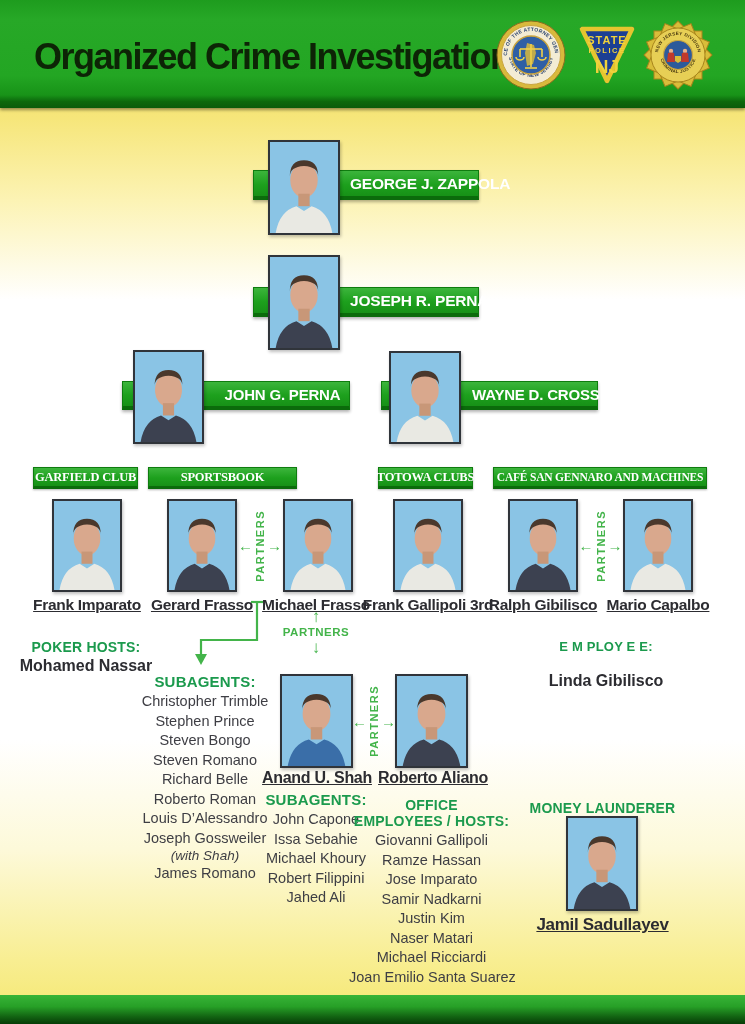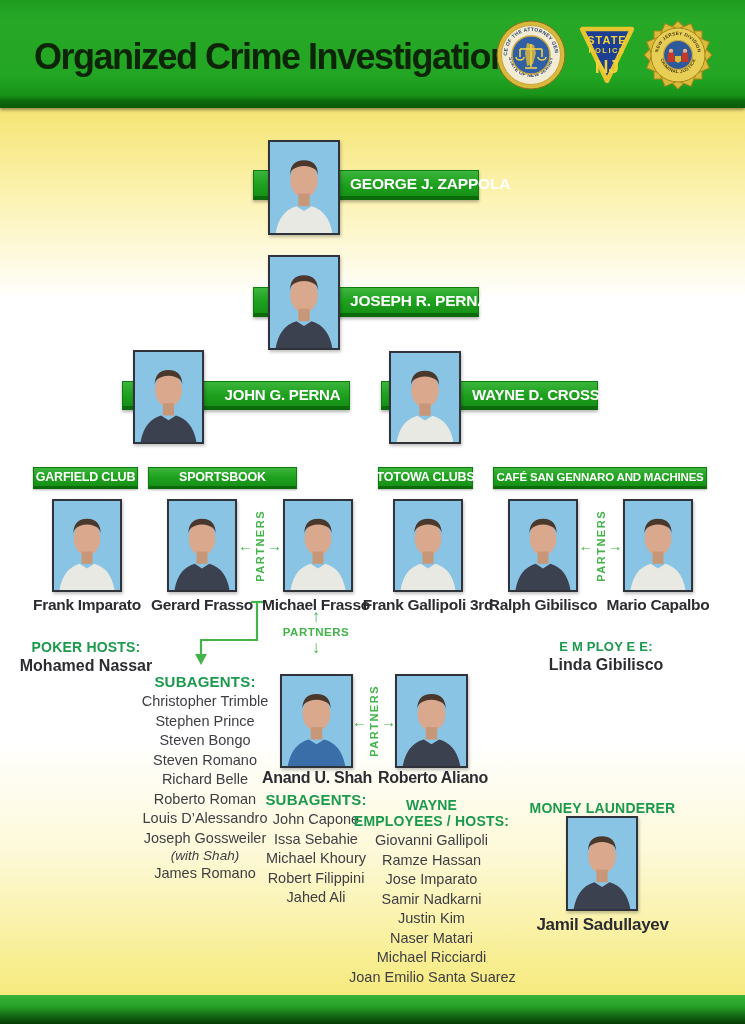--- a/index.html
+++ b/index.html
@@ -37,35 +37,35 @@
     box-shadow:0 2px 3px rgba(0,0,0,.3);
     color:#fff;font-weight:bold;letter-spacing:-0.2px;box-sizing:border-box;
   }
   .bar .t{flex:1;text-align:center;white-space:nowrap;padding-left:8px;}
   .cat{
     position:absolute;display:flex;align-items:center;justify-content:center;z-index:1;
     background:linear-gradient(180deg,#3cb53c,#1da01d 55%,#179117);
     border:1px solid #0f7c0f;border-bottom:3px solid var(--bar-border);
     box-shadow:0 1px 2px rgba(0,0,0,.3);
     color:#fff;font-weight:bold;font-size:12.5px;height:22px;
-    letter-spacing:-0.2px;box-sizing:border-box;white-space:nowrap;
+    letter-spacing:-0.2px;box-sizing:border-box;white-space:nowrap;font-family:Liberation Serif, serif;
   }
   
   .mug{
     position:absolute;z-index:2;border:2px solid #30343a;box-sizing:border-box;
     background:#8ac4e5;box-shadow:1px 2px 3px rgba(0,0,0,.25);
   }
   .mug svg{display:block;width:100%;height:100%;}
   .mug.light .shirt{fill:#e9e9e3;}
   .mug.dark  .shirt{fill:#3c4150;}
   .mug.blue  .shirt{fill:#3a6ea8;}
   
   .pname{
     position:absolute;text-align:center;font-weight:bold;color:var(--ink);
-    font-size:15.5px;letter-spacing:-0.3px;white-space:nowrap;z-index:3;
+    font-size:15.5px;letter-spacing:-0.3px;white-space:nowrap;z-index:3;text-decoration:underline;
   }
   .block{position:absolute;text-align:center;z-index:3;}
   .ghead{color:var(--lgreen);font-weight:bold;letter-spacing:0.2px;}
   .item{color:var(--list);font-size:14.5px;line-height:19.5px;white-space:nowrap;}
   .item.em{font-style:italic;font-size:13.5px;line-height:16px;}
   .bname{color:var(--ink);font-weight:bold;}
   
   .pv{position:absolute;display:flex;align-items:center;justify-content:center;z-index:3;}
   .pv .arr,.ph .arr{color:var(--agreen);font-weight:bold;font-size:15px;line-height:1;}
   .pv .vt{
@@ -361,35 +361,35 @@
   <div class="block" style="left:238px;top:791px;width:156px">
     <div class="ghead" style="font-size:15px;margin-bottom:2px">SUBAGENTS:</div>
     <div class="item">John Capone</div>
     <div class="item">Issa Sebahie</div>
     <div class="item">Michael Khoury</div>
     <div class="item">Robert Filippini</div>
     <div class="item">Jahed Ali</div>
   </div>
 
   <div class="block" style="left:349px;top:798px;width:165px">
-    <div class="ghead" style="font-size:14px;line-height:15.5px">WAYNE</div>
+    <div class="ghead" style="font-size:14px;line-height:15.5px">OFFICE</div>
     <div class="ghead" style="font-size:14px;line-height:15.5px;margin-bottom:2px">EMPLOYEES / HOSTS:</div>
     <div class="item">Giovanni Gallipoli</div>
     <div class="item">Ramze Hassan</div>
     <div class="item">Jose Imparato</div>
     <div class="item">Samir Nadkarni</div>
     <div class="item">Justin Kim</div>
     <div class="item">Naser Matari</div>
     <div class="item">Michael Ricciardi</div>
     <div class="item">Joan Emilio Santa Suarez</div>
   </div>
 
   <div class="block" style="left:528px;top:639px;width:156px">
     <div class="ghead" style="font-size:13px">E M PLOY E E:</div>
-    <div class="bname" style="font-size:16px;margin-top:2px">Linda Gibilisco</div>
+    <div class="bname" style="font-size:16px;margin-top:18px">Linda Gibilisco</div>
   </div>
 
   <div class="block" style="left:520px;top:800px;width:165px">
     <div class="ghead" style="font-size:14px">MONEY LAUNDERER</div>
   </div>
   <div class="mug dark" style="left:566px;top:816px;width:72px;height:95px">
       <svg viewBox="0 0 72 95" preserveAspectRatio="none">
         <rect width="72" height="95" fill="#8ac4e5"></rect>
         <rect width="72" height="95" fill="url(#none)"></rect>
         <ellipse cx="36" cy="40" rx="14.5" ry="18" fill="#d9a88d"></ellipse>

